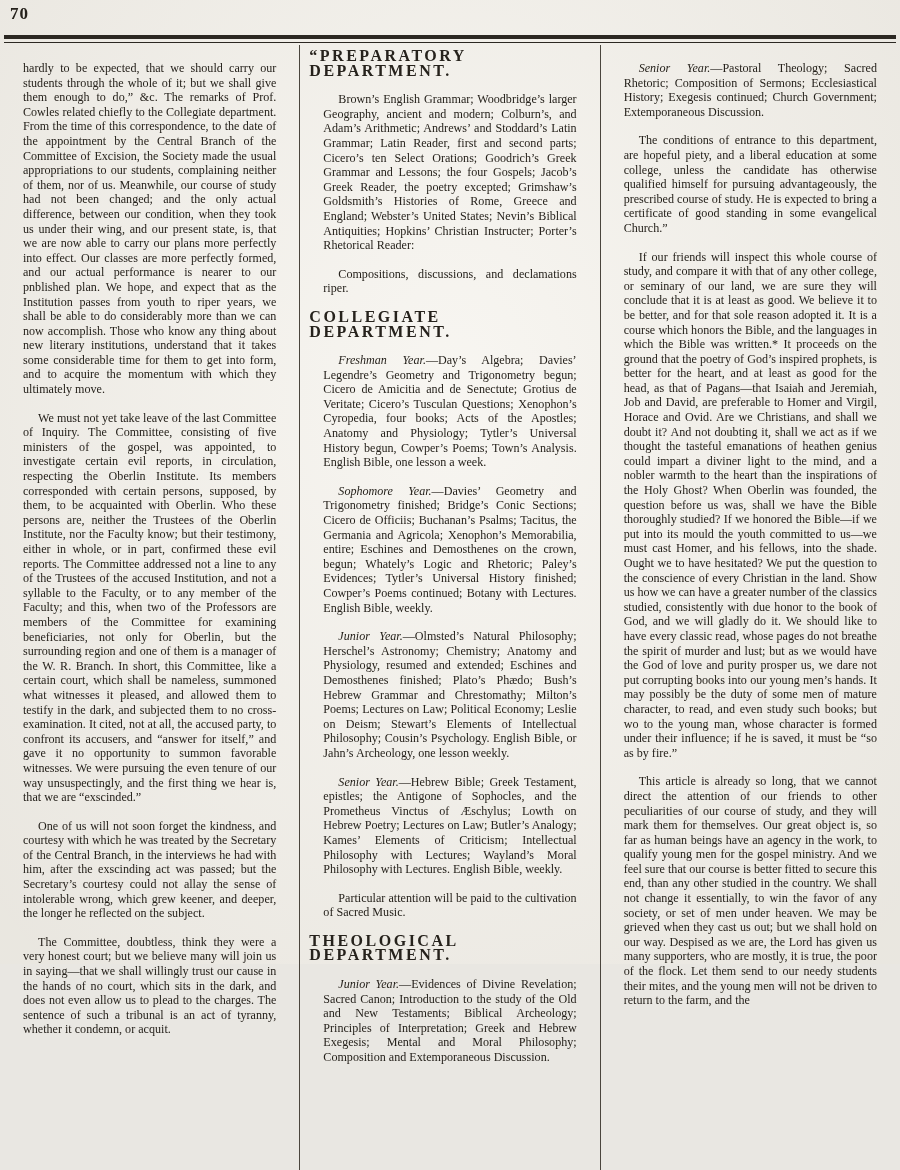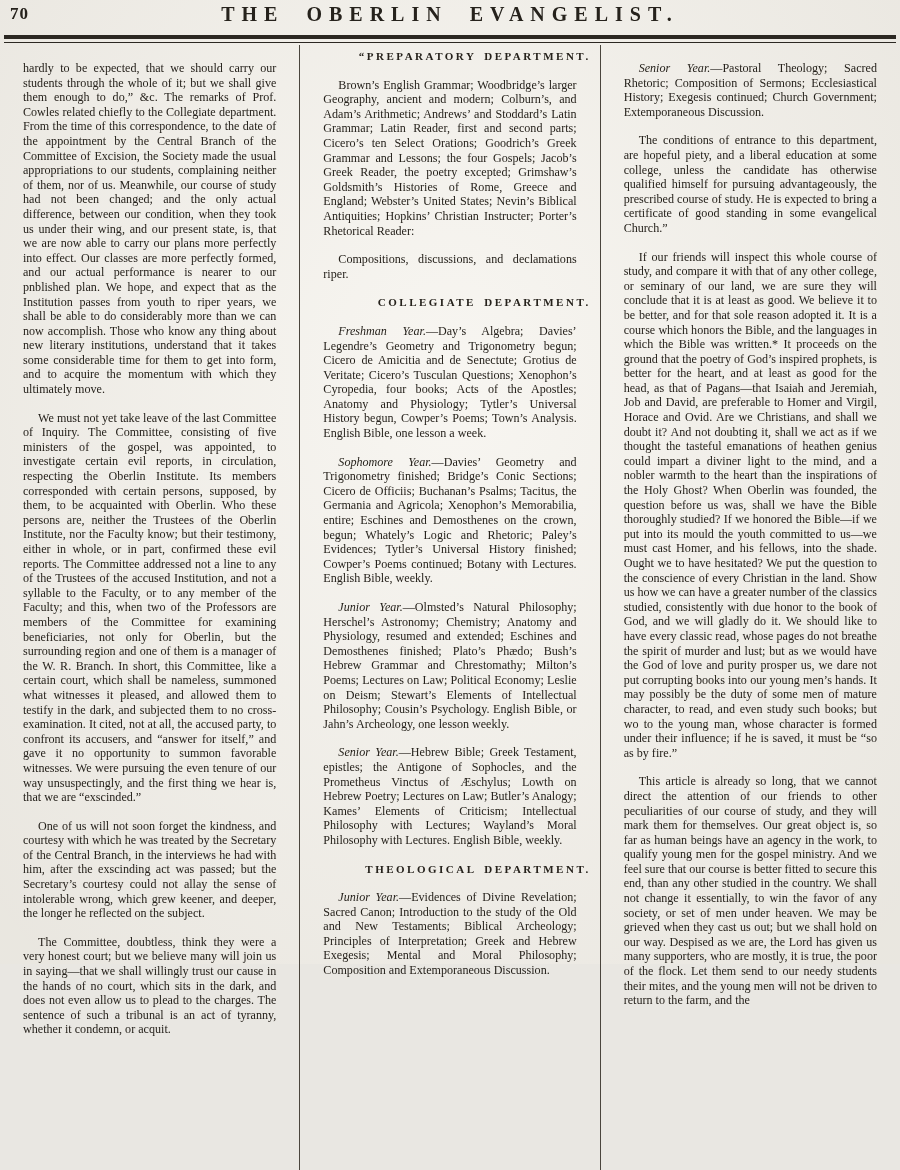--- a/index.html
+++ b/index.html
@@ -43,51 +43,51 @@
     padding:2px 9px 0 9px;
     font-size:12.1px;line-height:14.6px;
     text-align:justify;
   }
   section.col + section.col{border-left:1px solid #4a453d;}
   p{margin:14px;}
   p.paragraph,p.course{text-indent:15px;}
   p.continuation{text-indent:0;}
   h2.dept-heading{
     margin:2px 0 2px 0;
-    font-size:11px;font-weight:bold;
+    font-size:16px;font-weight:bold;
     letter-spacing:2.5px;word-spacing:3px;
-    text-align:right;text-indent:0;
+    text-align:left;text-indent:0;
   }
   i.year-lead{font-style:italic;}
 </style>
 </head>
 <body>
 
 <div class="page" style="--paper: #f4f1ea; --ink: #26221c; --rule: #2c2822;">
   <header class="mast">
     <div class="pagenum">70</div>
-    <h1 class="masthead">THE OBERLIN EVANGELIST.</h1>
   </header>
   <div class="rule"></div>
   <main class="columns">
     <section class="col" id="col-0">
         <p class="continuation">hardly to be expected, that we should carry our students through the whole of it; but we shall give them enough to do,” &amp;c.  The remarks of Prof. Cowles related chiefly to the Collegiate department.  From the time of this correspondence, to the date of the appointment by the Central Branch of the Committee of Excision, the Society made the usual appropriations to our students, complaining neither of them, nor of us.  Meanwhile, our course of study had not been changed; and the only actual difference, between our condition, when they took us under their wing, and our present state, is, that we are now able to carry our plans more perfectly into effect.  Our classes are more perfectly formed, and our actual performance is nearer to our pnblished plan.  We hope, and expect that as the Institution passes from youth to riper years, we shall be able to do considerably more than we can now accomplish.  Those who know any thing about new literary institutions, understand that it takes some considerable time for them to get into form, and to acquire the momentum with which they ultimately move.</p>
         <p class="paragraph">We must not yet take leave of the last Committee of Inquiry.  The Committee, consisting of five ministers of the gospel, was appointed, to investigate certain evil reports, in circulation, respecting the Oberlin Institute. Its members corresponded with certain persons, supposed, by them, to be acquainted with Oberlin.  Who these persons are, neither the Trustees of the Oberlin Institute, nor the Faculty know; but their testimony, either in whole, or in part, confirmed these evil reports.  The Committee addressed not a line to any of the Trustees of the accused Institution, and not a syllable to the Faculty, or to any member of the Faculty; and this, when two of the Professors are members of the Committee for examining beneficiaries, not only for Oberlin, but the surrounding region and one of them is a manager of the W. R. Branch.  In short, this Committee, like a certain court, which shall be nameless, summoned what witnesses it pleased, and allowed them to testify in the dark, and subjected them to no cross-examination.  It cited, not at all, the accused party, to confront its accusers, and “answer for itself,” and gave it no opportunity to summon favorable witnesses.  We were pursuing the even tenure of our way unsuspectingly, and the first thing we hear is, that we are “exscinded.”</p>
         <p class="paragraph">One of us will not soon forget the kindness, and courtesy with which he was treated by the Secretary of the Central Branch, in the interviews he had with him, after the exscinding act was passed; but the Secretary’s courtesy could not allay the sense of intolerable wrong, which grew keener, and deeper, the longer he reflected on the subject.</p>
         <p class="paragraph">The Committee, doubtless, think they were a very honest court; but we believe many will join us in saying—that we shall willingly trust our cause in the hands of no court, which sits in the dark, and does not even allow us to plead to the charges.  The sentence of such a tribunal is an act of tyranny, whether it condemn, or acquit.</p>
       </section>
     <section class="col" id="col-1">
         <h2 class="dept-heading">“PREPARATORY DEPARTMENT.</h2>
         <p class="paragraph">Brown’s English Grammar; Woodbridge’s larger Geography, ancient and modern; Colburn’s, and Adam’s Arithmetic; Andrews’ and Stoddard’s Latin Grammar; Latin Reader, first and second parts; Cicero’s ten Select Orations; Goodrich’s Greek Grammar and Lessons; the four Gospels; Jacob’s Greek Reader, the poetry excepted; Grimshaw’s Goldsmith’s Histories of Rome, Greece and England; Webster’s United States; Nevin’s Biblical Antiquities; Hopkins’ Christian Instructer; Porter’s Rhetorical Reader:</p>
         <p class="paragraph">Compositions, discussions, and declamations riper.</p>
         <h2 class="dept-heading">COLLEGIATE DEPARTMENT.</h2>
         <p class="course"><i class="year-lead">Freshman Year.</i>—Day’s Algebra; Davies’ Legendre’s Geometry and Trigonometry begun; Cicero de Amicitia and de Senectute; Grotius de Veritate; Cicero’s Tusculan Questions; Xenophon’s Cyropedia, four books; Acts of the Apostles; Anatomy and Physiology; Tytler’s Universal History begun, Cowper’s Poems; Town’s Analysis.  English Bible, one lesson a week.</p>
         <p class="course"><i class="year-lead">Sophomore Year.</i>—Davies’ Geometry and Trigonometry finished; Bridge’s Conic Sections; Cicero de Officiis; Buchanan’s Psalms; Tacitus, the Germania and Agricola; Xenophon’s Memorabilia, entire; Eschines and Demosthenes on the crown, begun; Whately’s Logic and Rhetoric; Paley’s Evidences; Tytler’s Universal History finished; Cowper’s Poems continued; Botany with Lectures.  English Bible, weekly.</p>
         <p class="course"><i class="year-lead">Junior Year.</i>—Olmsted’s Natural Philosophy; Herschel’s Astronomy; Chemistry; Anatomy and Physiology, resumed and extended; Eschines and Demosthenes finished; Plato’s Phædo; Bush’s Hebrew Grammar and Chrestomathy; Milton’s Poems; Lectures on Law; Political Economy; Leslie on Deism; Stewart’s Elements of Intellectual Philosophy; Cousin’s Psychology.  English Bible, or Jahn’s Archeology, one lesson weekly.</p>
         <p class="course"><i class="year-lead">Senior Year.</i>—Hebrew Bible; Greek Testament, epistles; the Antigone of Sophocles, and the Prometheus Vinctus of Æschylus; Lowth on Hebrew Poetry; Lectures on Law; Butler’s Analogy; Kames’ Elements of Criticism; Intellectual Philosophy with Lectures; Wayland’s Moral Philosophy with Lectures. English Bible, weekly.</p>
+        <p class="paragraph">Particular attention will be paid to the cultivation of Sacred Music.</p>
         <h2 class="dept-heading">THEOLOGICAL DEPARTMENT.</h2>
         <p class="course"><i class="year-lead">Junior Year.</i>—Evidences of Divine Revelation; Sacred Canon; Introduction to the study of the Old and New Testaments; Biblical Archeology; Principles of Interpretation; Greek and Hebrew Exegesis; Mental and Moral Philosophy; Composition and Extemporaneous Discussion.</p>
       </section>
     <section class="col" id="col-2">
         <p class="course"><i class="year-lead">Senior Year.</i>—Pastoral Theology; Sacred Rhetoric; Composition of Sermons; Ecclesiastical History; Exegesis continued; Church Government; Extemporaneous Discussion.</p>
         <p class="paragraph">The conditions of entrance to this department, are hopeful piety, and a liberal education at some college, unless the candidate has otherwise qualified himself for pursuing advantageously, the prescribed course of study. He is expected to bring a certificate of good standing in some evangelical Church.”</p>
         <p class="paragraph">If our friends will inspect this whole course of study, and compare it with that of any other college, or seminary of our land, we are sure they will conclude that it is at least as good.  We believe it to be better, and for that sole reason adopted it.  It is a course which honors the Bible, and the languages in which the Bible was written.*  It proceeds on the ground that the poetry of God’s inspired prophets, is better for the heart, and at least as good for the head, as that of Pagans—that Isaiah and Jeremiah, Job and David, are preferable to Homer and Virgil, Horace and Ovid. Are we Christians, and shall we doubt it? And not doubting it, shall we act as if we thought the tasteful emanations of heathen genius could impart a diviner light to the mind, and a nobler warmth to the heart than the inspirations of the Holy Ghost?  When Oberlin was founded, the question before us was, shall we have the Bible thoroughly studied?  If we honored the Bible—if we put into its mould the youth committed to us—we must cast Homer, and his fellows, into the shade.  Ought we to have hesitated?  We put the question to the conscience of every Christian in the land. Show us how we can have a greater number of the classics studied, consistently with due honor to the book of God, and we will gladly do it.  We should like to have every classic read, whose pages do not breathe the spirit of murder and lust; but as we would have the God of love and purity prosper us, we dare not put corrupting books into our young men’s hands.  It may possibly be the duty of some men of mature character, to read, and even study such books; but wo to the young man, whose character is formed under their influence; if he is saved, it must be “so as by fire.”</p>
         <p class="paragraph">This article is already so long, that we cannot direct the attention of our friends to other peculiarities of our course of study, and they will mark them for themselves.  Our great object is, so far as human beings have an agency in the work, to qualify young men for the gospel ministry.  And we feel sure that our course is better fitted to secure this end, than any other studied in the country.  We shall not change it essentially, to win the favor of any society, or set of men under heaven.  We may be grieved when they cast us out; but we shall hold on our way.  Despised as we are, the Lord has given us many supporters, who are mostly, it is true, the poor of the flock.  Let them send to our needy students their mites, and the young men will not be driven to return to the farm, and the</p>
       </section>
   </main>

